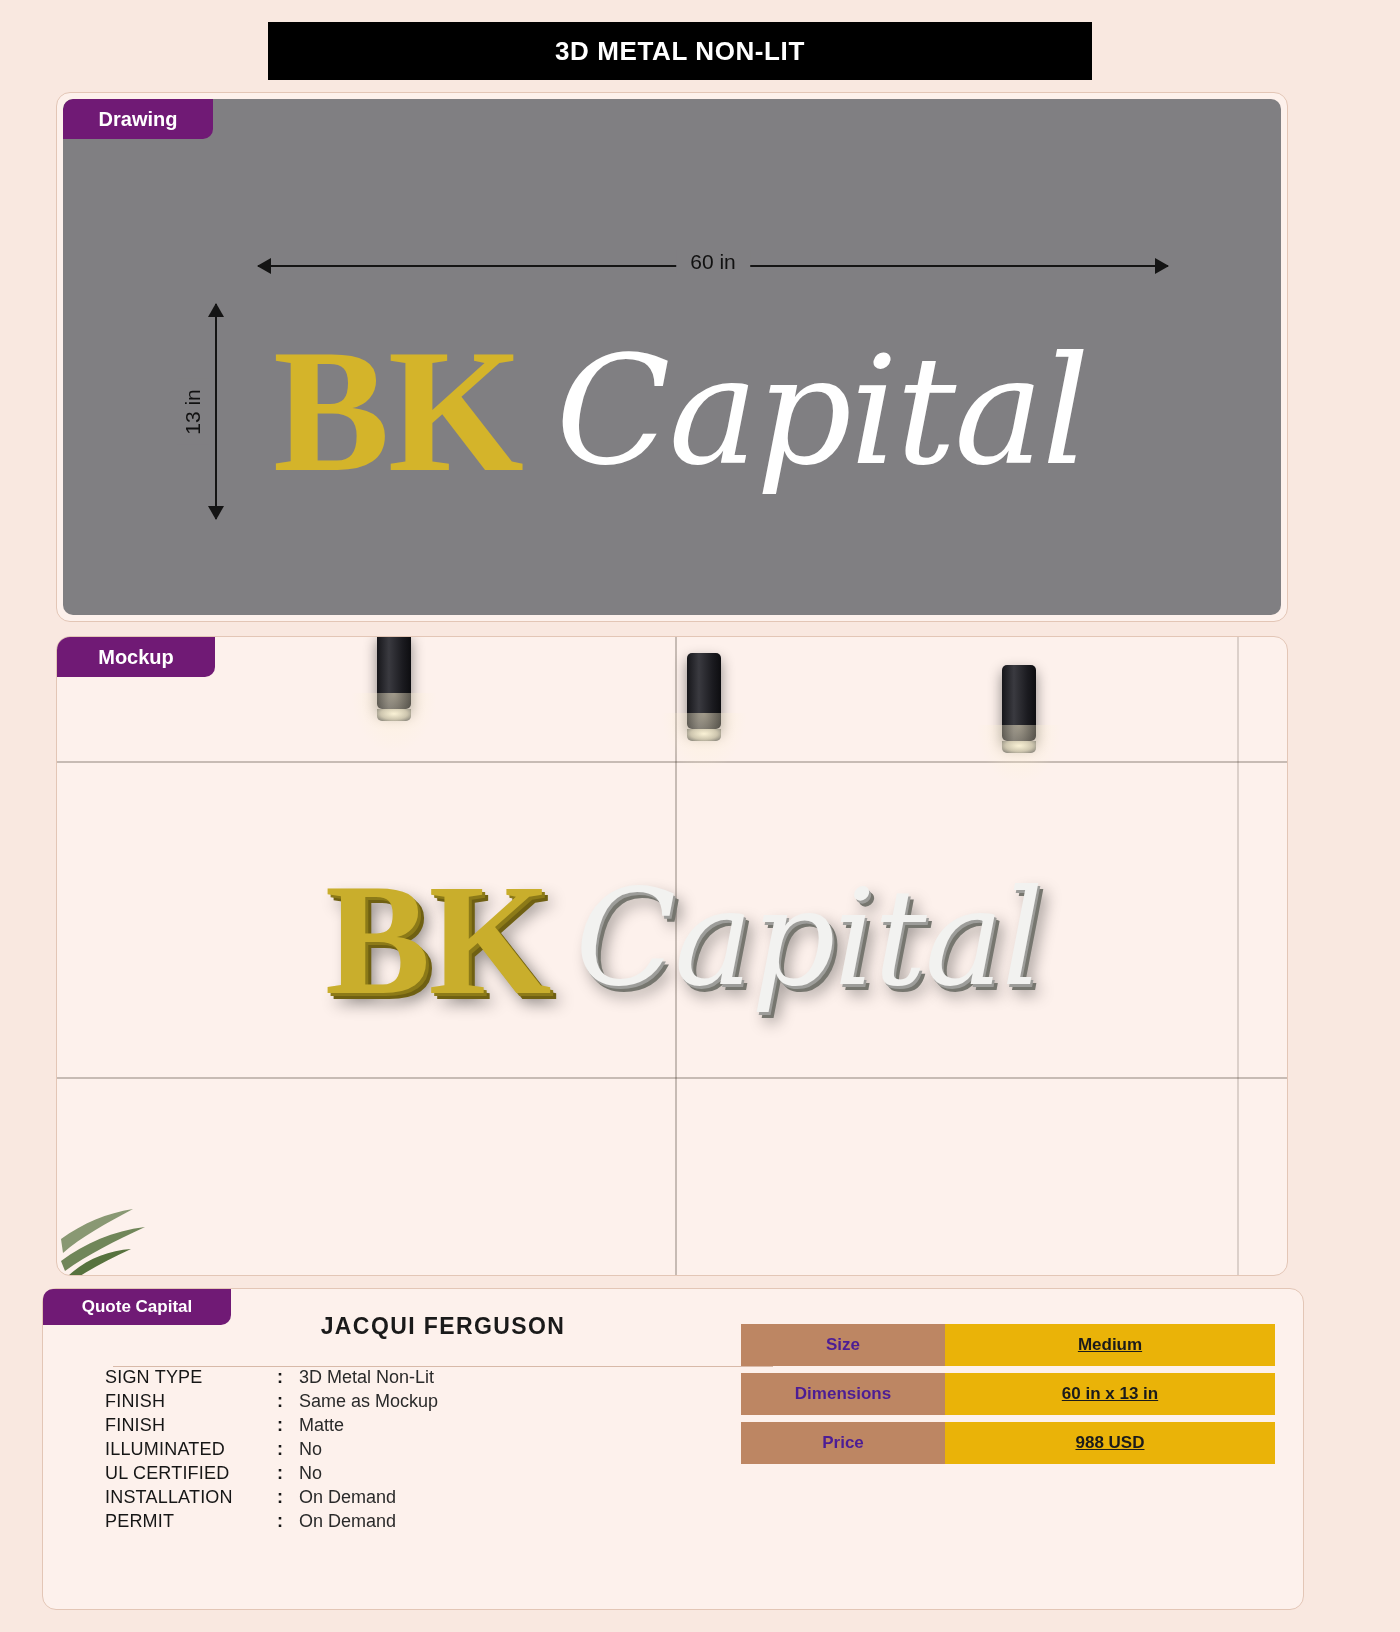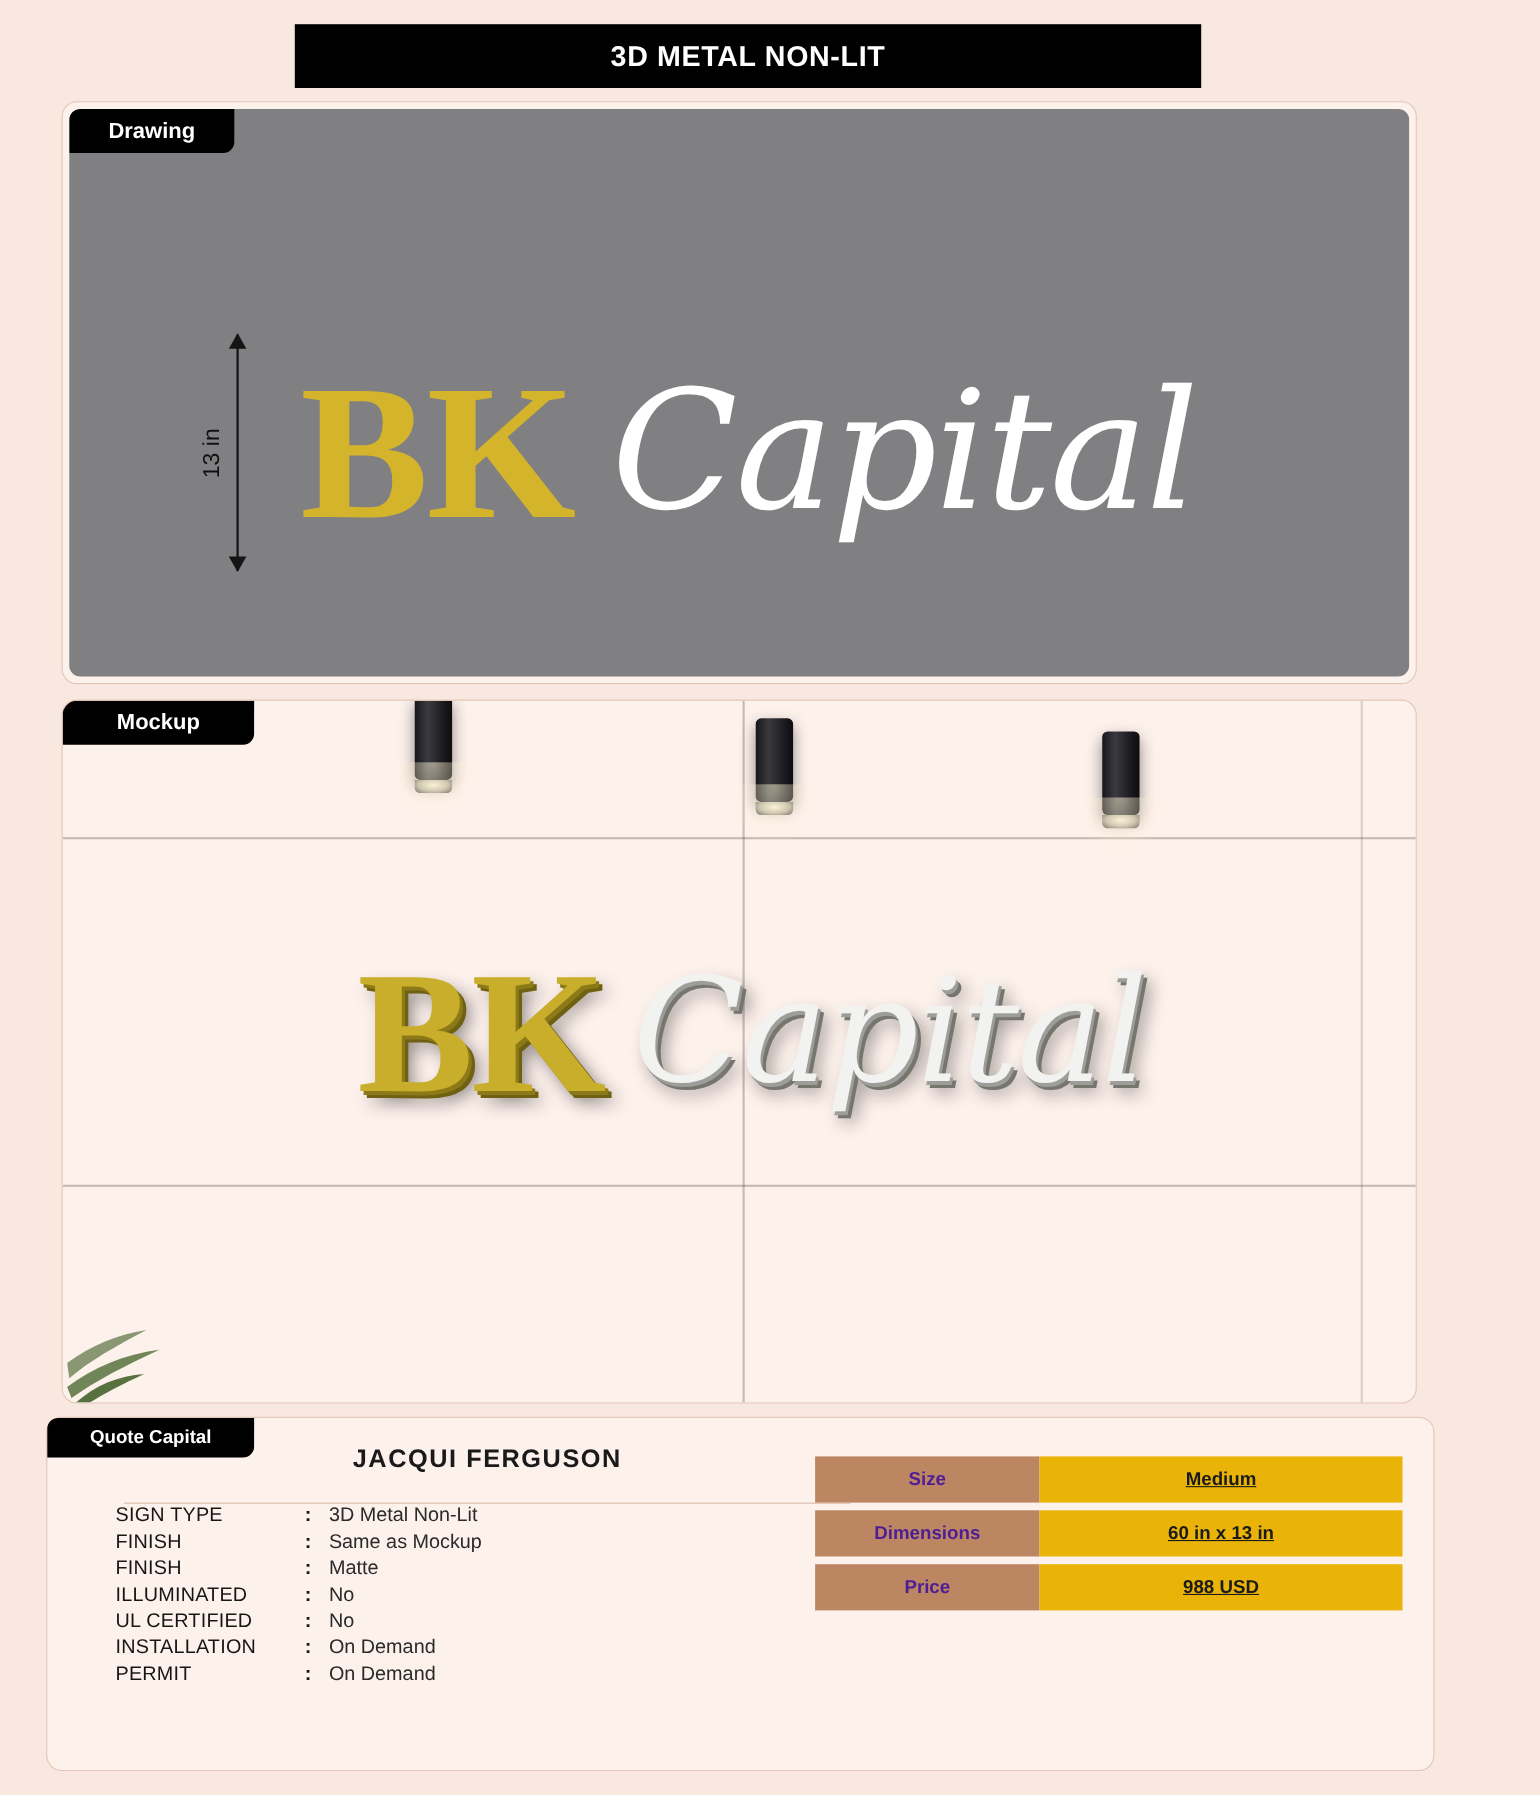--- a/index.html
+++ b/index.html
@@ -36,21 +36,21 @@
   .panel {
     position: absolute;
     border: 1px solid #e3c6b6;
     border-radius: 14px;
     background: #fdf1ec;
   }
   .panel-tag {
     position: absolute;
     left: 0px;
     top: 0px;
-    background: #000000;
+    background: #701a75;
     color: #fff;
     font-weight: bold;
     border-radius: 10px 0 10px 0;
     display: flex;
     align-items: center;
     justify-content: center;
   }
 
   
   #drawing-panel {
@@ -189,21 +189,21 @@
       radial-gradient(ellipse 260px 210px at 660px 90px, rgba(255,240,205,0.65), rgba(255,240,205,0) 70%),
       radial-gradient(ellipse 300px 230px at 960px 100px, rgba(255,240,205,0.7), rgba(255,240,205,0) 72%),
       linear-gradient(180deg, #7e6a54 0%, #9c8468 18%, #b9a184 40%, #c8b49a 62%, #b9a68d 85%, #a89madd 100%),
       #b4a088;
   }
   .wall-tile-line {
     position: absolute;
     background: rgba(60,48,36,0.28);
   }
   .mockup-tag {
-    width: 174px;
+    width: 158px;
     height: 40px;
     font-size: 20px;
     z-index: 6;
   }
   .spot {
     position: absolute;
     z-index: 5;
   }
   .spot .body {
     width: 34px;
@@ -362,20 +362,26 @@
   <span class="t">3D METAL NON-LIT</span>
 </div>
 
 <div class="panel" id="drawing-panel">
   <div class="drawing-canvas">
 
     <div class="panel-tag" id="drawing-tag">
       <span>Drawing</span>
     </div>
 
+    <div class="hdim">
+      <div class="line"></div>
+      <div class="arrow-l"></div>
+      <div class="arrow-r"></div>
+      <div class="lbl">60 in</div>
+    </div>
 
     <div class="vdim">
       <div class="line"></div>
       <div class="arrow-t"></div>
       <div class="arrow-b"></div>
       <div class="lbl">13 in</div>
     </div>
 
     <div class="logo-draw">
       <span class="logo-bk">BK</span>

